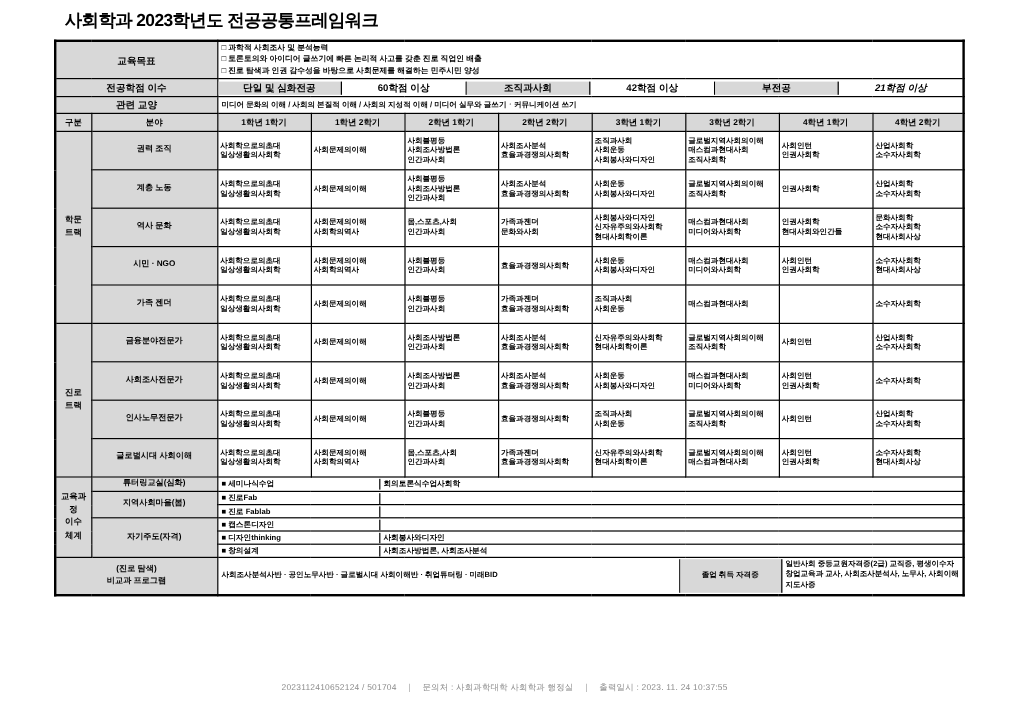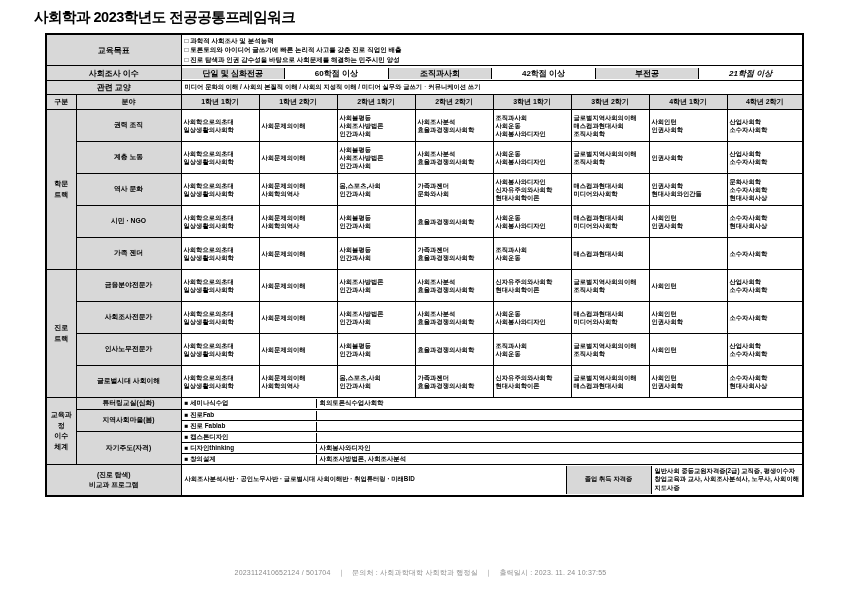--- a/index.html
+++ b/index.html
@@ -2,21 +2,21 @@
 <html><head>
 <meta charset="utf-8">
 <style>
   html,body{margin:0;padding:0;}
   body{
     width:841px;height:595px;background:#ffffff;position:relative;
     font-family:"Liberation Sans","DejaVu Sans",sans-serif;
     color:#000;font-weight:bold;overflow:hidden;
   }
   .title{
-    position:absolute;left:34px;top:8px;margin:0;
+    position:absolute;left:54px;top:8px;margin:0;
     font-size:14.5px;letter-spacing:-0.5px;font-weight:bold;
   }
   .frame{position:absolute;left:45px;top:33px;}
   table{
     border-collapse:collapse;table-layout:fixed;width:757px;
     border:2px solid #000;
   }
   td{
     border:1px solid #000;padding:1px 3px;vertical-align:middle;
     overflow:hidden;word-break:break-all;
@@ -81,21 +81,21 @@
       <tr class="obj-row">
         <td colspan="2" class="gray lbl">교육목표</td>
         <td colspan="8">
           <div class="obj-line">□ 과학적 사회조사 및 분석능력</div>
           <div class="obj-line">□ 토론토의와 아이디어 글쓰기에 빠른 논리적 사고를 갖춘 진로 직업인 배출</div>
           <div class="obj-line">□ 진로 탐색과 인권 감수성을 바탕으로 사회문제를 해결하는 민주시민 양성</div>
         </td>
       </tr>
 
       <tr class="credit-row">
-        <td colspan="2" class="gray lbl">사회조사 이수</td>
+        <td colspan="2" class="gray lbl">전공학점 이수</td>
         <td colspan="8" class="nopad">
           <div class="crow">
             <div class="ccell g">단일 및 심화전공</div>
             <div class="ccell">60학점 이상</div>
             <div class="ccell g">조직과사회</div>
             <div class="ccell">42학점 이상</div>
             <div class="ccell g">부전공</div>
             <div class="ccell">21학점 이상</div>
           </div>
         </td>

